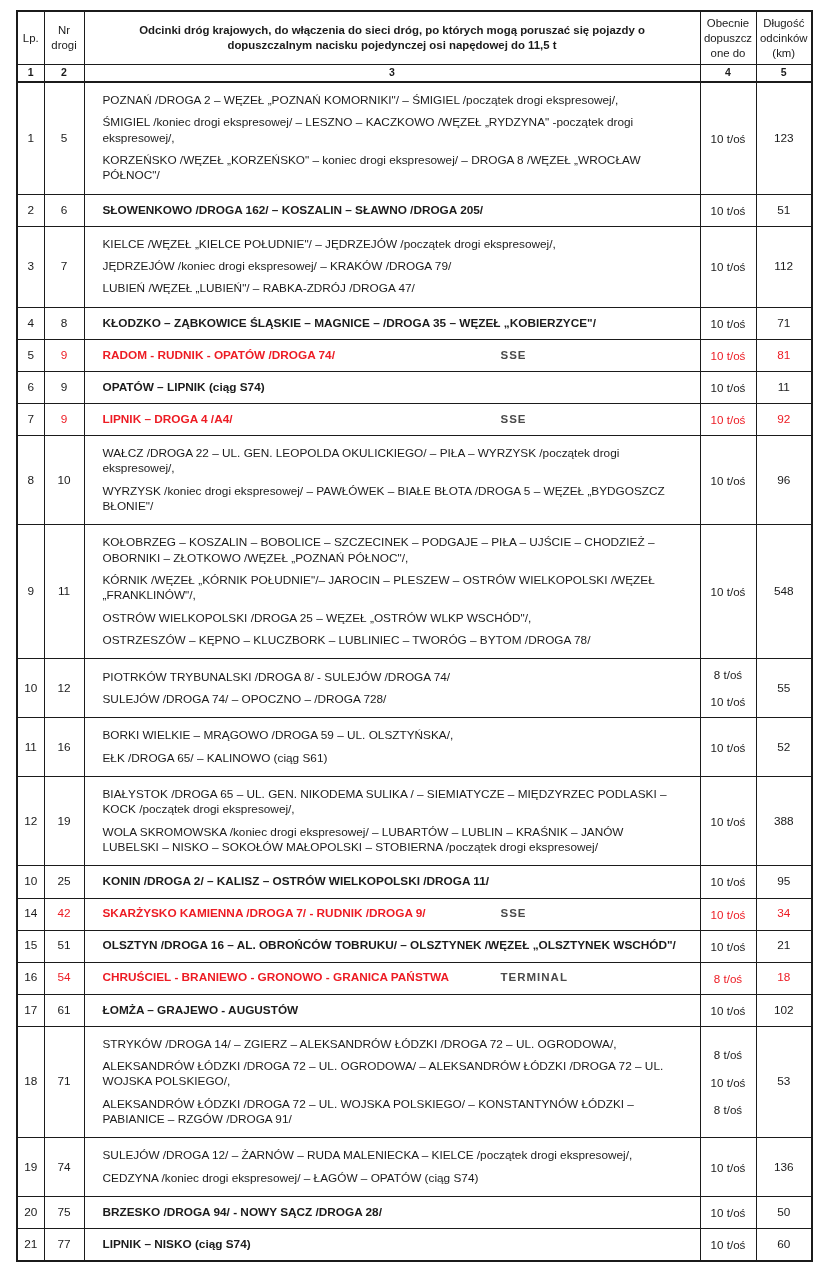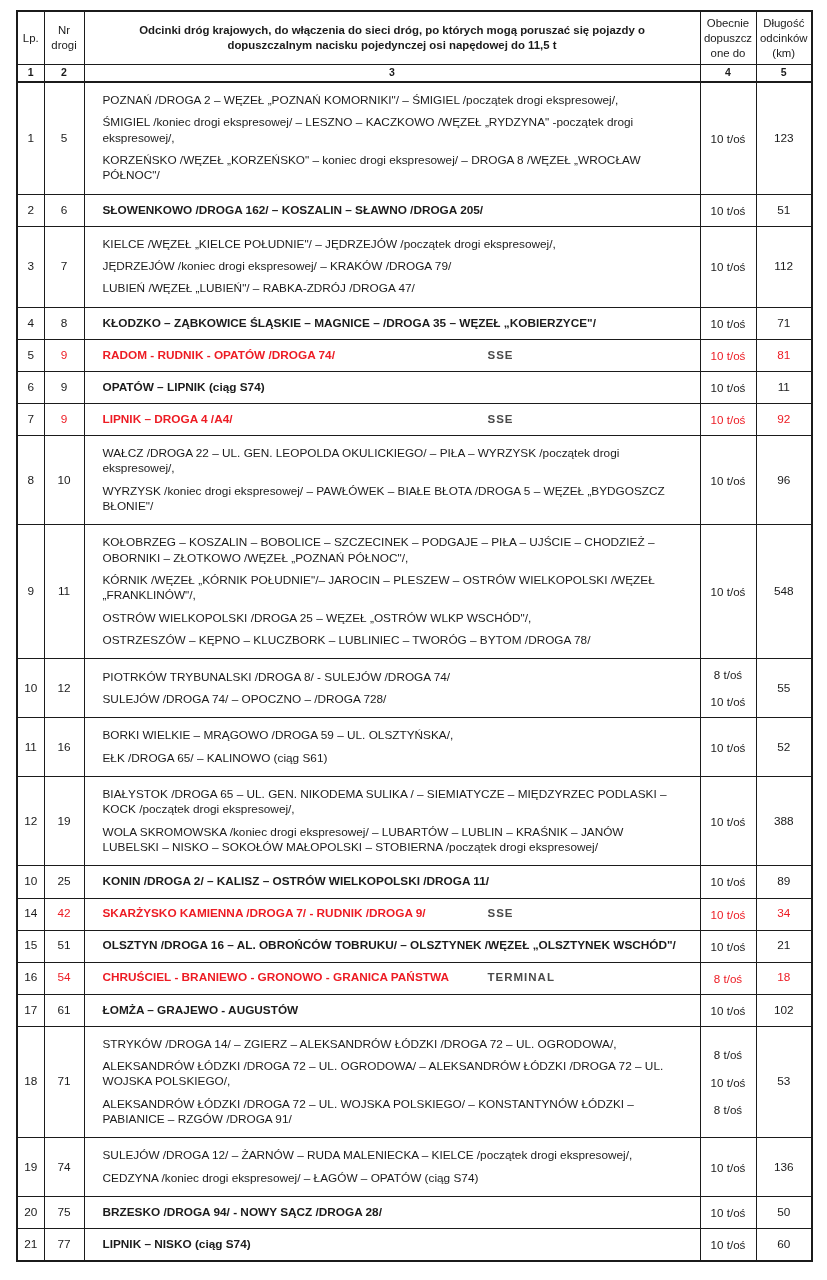--- a/index.html
+++ b/index.html
@@ -40,21 +40,21 @@
   .note{
     position:absolute;left:385px;top:0;color:#4a4a4a;letter-spacing:1px;
     font-size:11.5px;white-space:nowrap;
   }
   .note.faded{color:#8a8a8a;}
   td.cur{padding:2px 1px;}
   .cur-stack{display:flex;flex-direction:column;justify-content:flex-start;height:100%;}
   .cur-item{text-align:center;font-size:11.6px;padding:6px 0;white-space:nowrap;}
   td.len{text-align:center;font-size:12px;margin-top:25px;}
   tr.red td.nr, tr.red .seg, tr.red .cur-item, tr.red td.len{color:#ed1c24;}
-  tr.red .note{color:#4a4a4a;}
+  tr.red .note{color:#4a4a4a;margin-left:13px;}
 </style>
 </head>
 <body>
 
 <div class="page">
 
 
   <table class="main">
     <colgroup>
       <col class="c-lp">
@@ -252,21 +252,21 @@
           <td class="lp">10</td>
           <td class="nr">25</td>
           <td class="desc">
             <div class="seg"><span>KONIN /DROGA 2/ –  KALISZ – OSTRÓW WIELKOPOLSKI  /DROGA 11/</span></div>
           </td>
           <td class="cur">
             <div class="cur-stack">
               <div class="cur-item">10 t/oś</div>
             </div>
           </td>
-          <td class="len">89</td>
+          <td class="len">95</td>
         </tr>
         <tr class="red row-single">
           <td class="lp">14</td>
           <td class="nr">42</td>
           <td class="desc">
             <div class="seg"><span>SKARŻYSKO KAMIENNA /DROGA 7/ - RUDNIK /DROGA 9/</span><span class="note">SSE</span></div>
           </td>
           <td class="cur">
             <div class="cur-stack">
               <div class="cur-item">10 t/oś</div>

